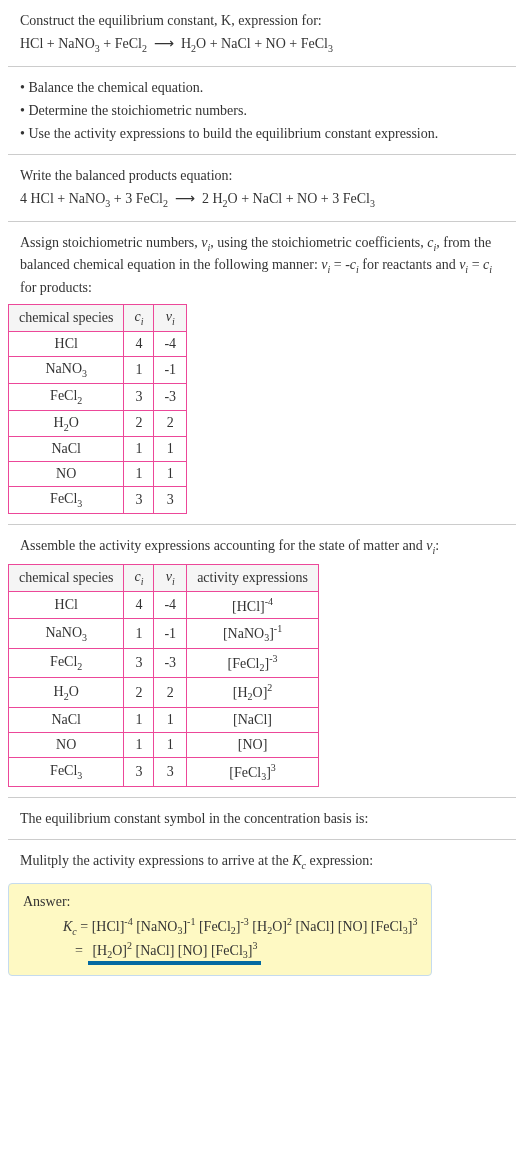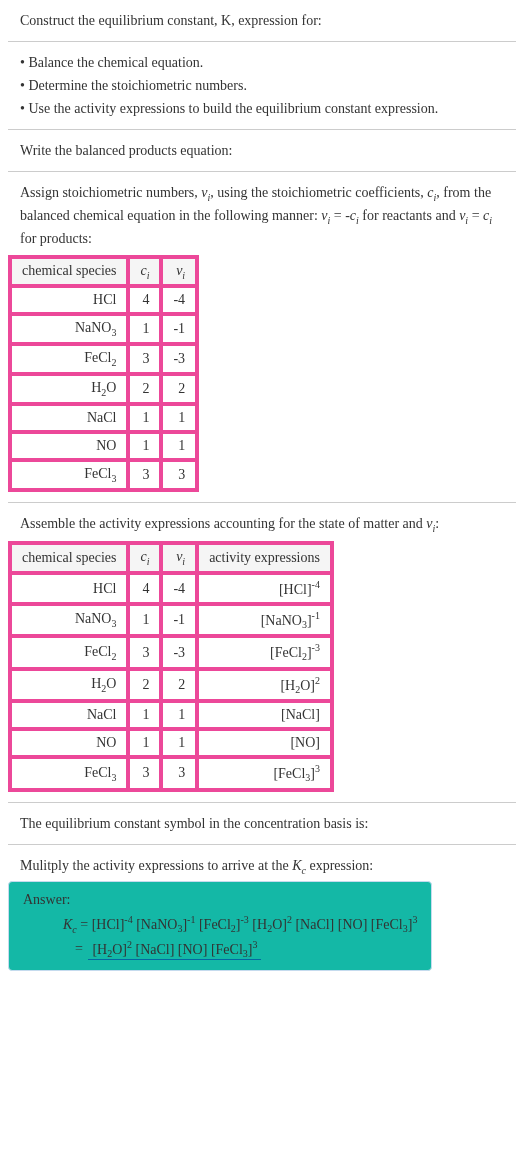--- a/index.html
+++ b/index.html
@@ -20,79 +20,86 @@
     .line { margin: 2px 12px; line-height: 1.5; }
     sub { font-size: 10px; vertical-align: sub; }
     sup { font-size: 10px; vertical-align: super; }
     .arrow { font-family: Arial, sans-serif; }
     .italic { font-style: italic; }
     table {
       border-collapse: collapse;
       margin: 6px 0;
     }
     th, td {
-      border: 4px solid #ec4899;
+      border: 1px solid #ec4899;
       padding: 4px 10px;
-      text-align: right;
+      text-align: center;
       font-weight: normal;
     }
     th { background: #f5f5f5; }
     .answer-box {
-      background: #14b8a6;
+      background: #fef9c3;
       border: 1px solid #c5dbee;
       border-radius: 4px;
       padding: 10px 14px;
+      margin-top: 6px;
       display: inline-block;
       max-width: 100%;
     }
     .answer-label { margin-bottom: 6px; }
     .frac {
       display: inline-block;
       text-align: center;
       vertical-align: middle;
       margin: 0 2px;
     }
     .frac .num {
       display: block;
-      border-bottom: 1px solid #0369a1;
+      border-bottom: 4px solid #0369a1;
       padding: 0 4px;
     }
     .frac .den {
       display: block;
       padding: 0 4px;
     }
     .eq-indent { padding-left: 40px; }
     .eq-indent2 { padding-left: 52px; }
   </style>
 </head>
 <body>
 
 
 
 
 <div class="section">
   <div class="line">
     <span>Construct the equilibrium constant, K, expression for:</span>
   </div>
+  <div class="line">
+    HCl + NaNO<sub>3</sub> + FeCl<sub>2</sub> &nbsp;<span class="arrow">⟶</span>&nbsp; H<sub>2</sub>O + NaCl + NO + FeCl<sub>3</sub>
+  </div>
 </div>
 
 <hr>
 
 
 <div class="section">
   <div class="line">• <span>Balance the chemical equation.</span></div>
   <div class="line">• <span>Determine the stoichiometric numbers.</span></div>
   <div class="line">• <span>Use the activity expressions to build the equilibrium constant expression.</span></div>
 </div>
 
 <hr>
 
 
 <div class="section">
   <div class="line">Write the balanced products equation:</div>
+  <div class="line">
+    4 HCl + NaNO<sub>3</sub> + 3 FeCl<sub>2</sub> &nbsp;<span class="arrow">⟶</span>&nbsp; 2 H<sub>2</sub>O + NaCl + NO + 3 FeCl<sub>3</sub>
+  </div>
 </div>
 
 <hr>
 
 
 <div class="section">
   <div class="line">
     Assign stoichiometric numbers, <span class="italic">ν<sub>i</sub></span>, using the stoichiometric coefficients, <span class="italic">c<sub>i</sub></span>, from the balanced chemical equation in the following manner: <span class="italic">ν<sub>i</sub></span> = -<span class="italic">c<sub>i</sub></span> for reactants and <span class="italic">ν<sub>i</sub></span> = <span class="italic">c<sub>i</sub></span> for products:
   </div>
 </div>

